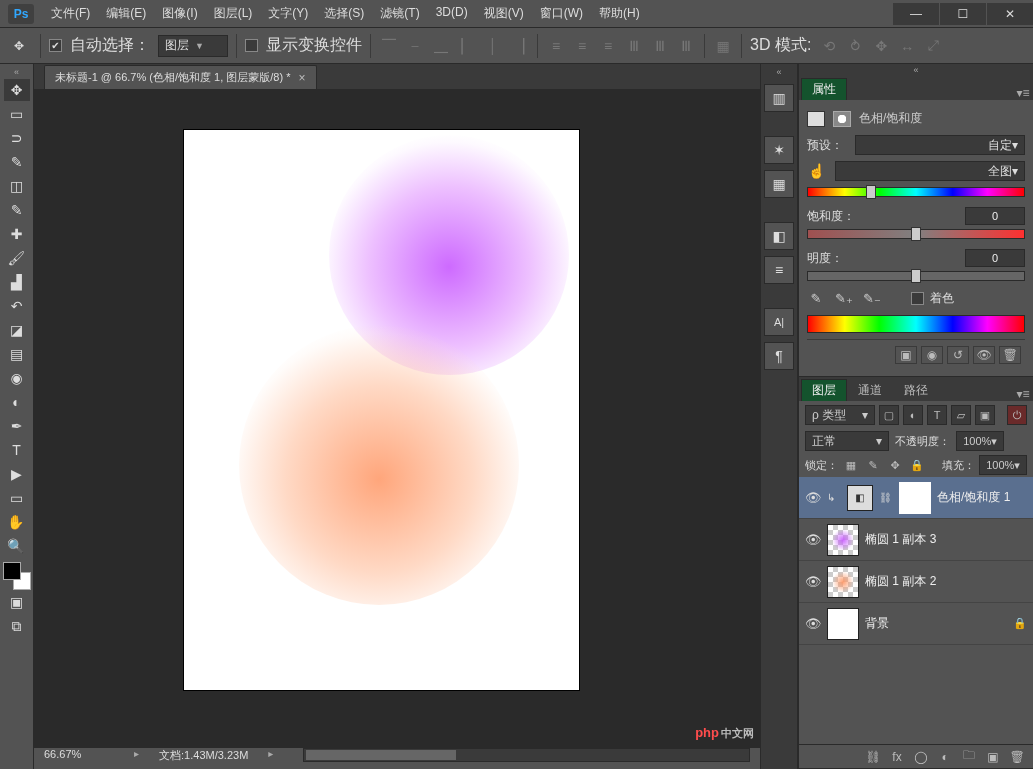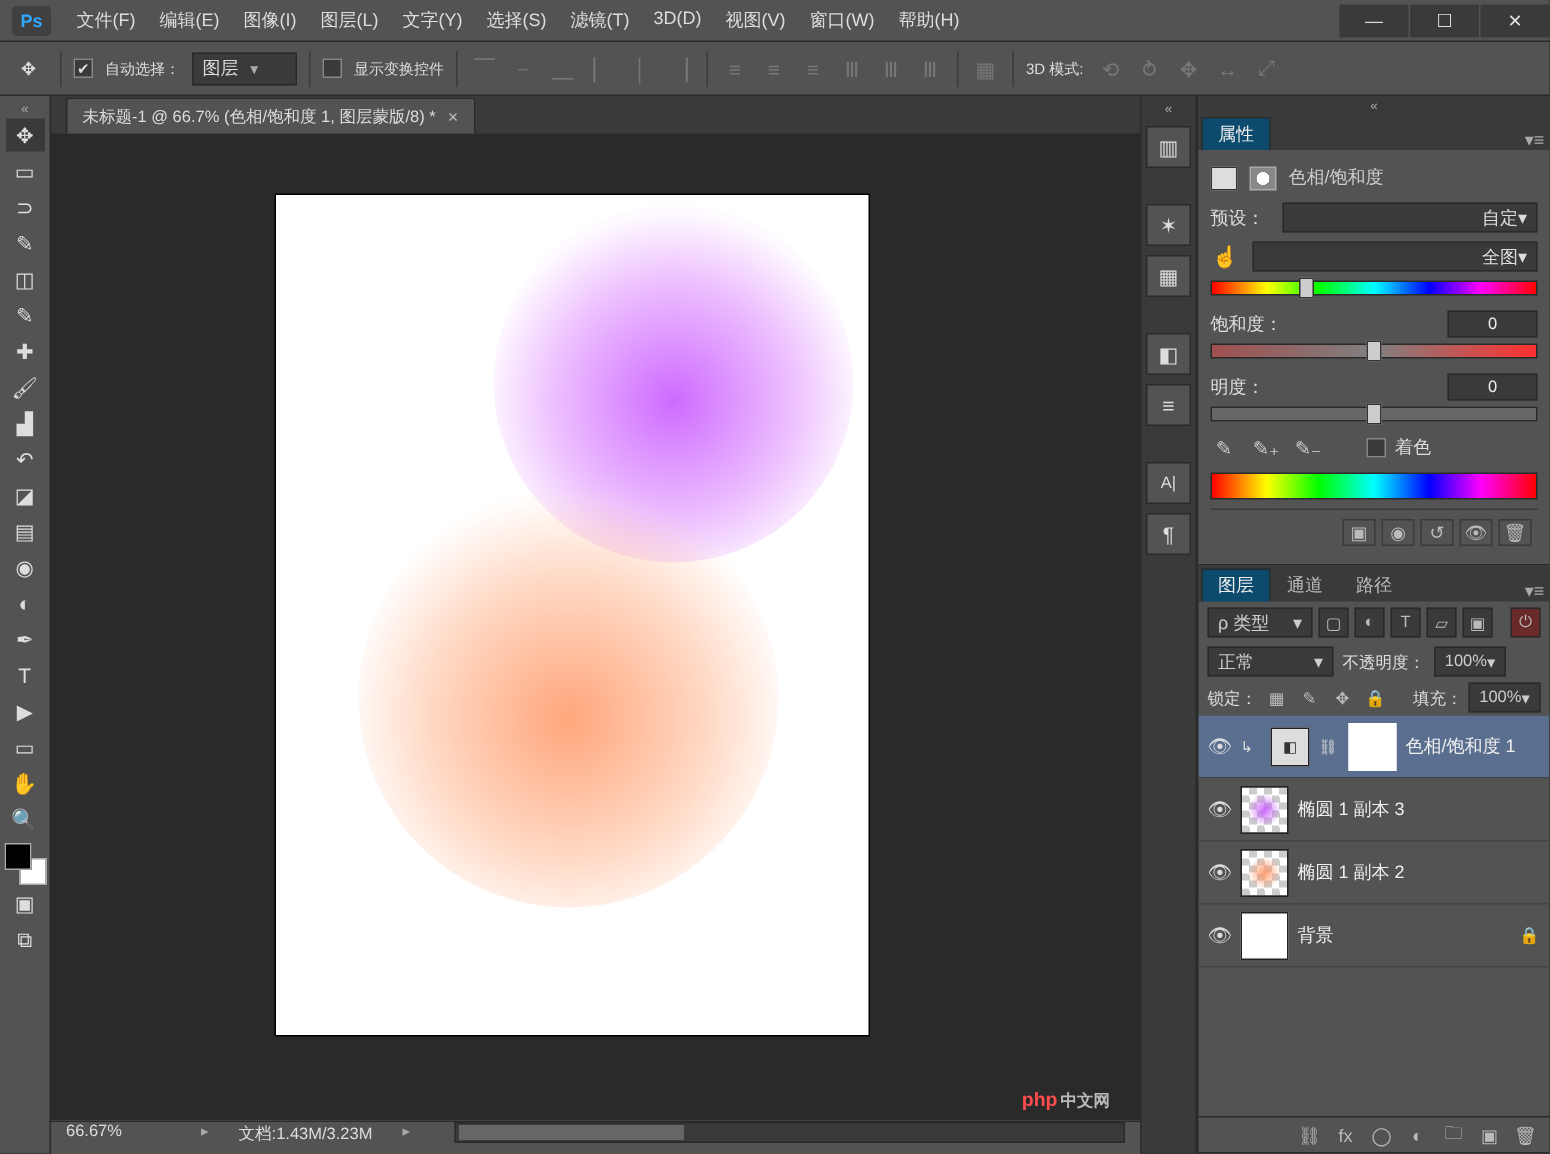--- a/index.html
+++ b/index.html
@@ -15,21 +15,21 @@
   .window-controls .wc { width: 46px; height: 22px; background: #3a3a3a; margin-left: 1px; display: flex; align-items: center; justify-content: center; color: #ddd; font-size: 12px; }
   .window-controls .wc:first-child { border-top-left-radius: 0; }
   .window-controls .close { }
 
   
   .optionsbar { height: 36px; background: #535353; border-bottom: 1px solid #2a2a2a; display: flex; align-items: center; padding: 0 6px; gap: 8px; }
   .opt-icon { width: 26px; height: 22px; display:flex; align-items:center; justify-content:center; color:#ddd; }
   .divider-v { width: 1px; height: 24px; background: #3a3a3a; }
   .checkbox { width: 13px; height: 13px; border: 1px solid #888; background: #3a3a3a; display:inline-flex; align-items:center; justify-content:center; font-size:10px; color:#ddd;}
   .checkbox.checked::after { content:"✔"; font-size:10px; }
-  .opt-label { color: #ddd; font-size: 10px; }
+  .opt-label { color: #ddd; font-size: 16px; }
   .dropdown { height: 22px; background: #3a3a3a; border: 1px solid #2a2a2a; display: flex; align-items: center; padding: 0 6px; gap: 6px; color: #ddd; }
   .dropdown .caret { font-size: 9px; color: #aaa; }
   .opt-icons-group { display:flex; gap:6px; }
   .opt-icons-group .ic { width:20px; height:20px; display:flex; align-items:center; justify-content:center; color:#777; font-size:14px; }
 
   
   .main { flex: 1; display: flex; min-height: 0; }
 
   
   .toolbar { width: 34px; background: #535353; border-right: 1px solid #2a2a2a; display:flex; flex-direction:column; align-items:center; padding-top: 2px; }
@@ -60,21 +60,21 @@
   .dock-strip .collapse { width:100%; height:12px; display:flex; align-items:center; justify-content:center; color:#aaa; font-size:9px; }
   .dock-strip .di { width:30px; height:28px; margin-top:6px; background:#535353; display:flex; align-items:center; justify-content:center; color:#ddd; border:1px solid #2a2a2a; font-size:14px; }
 
   
   .rightpanels { width: 235px; background:#535353; display:flex; flex-direction:column; border-left:1px solid #2a2a2a; }
   .rightpanels .collapse { height: 12px; display:flex; align-items:center; justify-content:center; color:#aaa; font-size:9px; background:#3a3a3a; }
 
   .panel { border-bottom: 1px solid #2a2a2a; }
   .panel-tabs { height: 24px; background:#3a3a3a; display:flex; align-items:flex-end; padding-left:2px; }
   .panel-tab { height:22px; padding: 0 10px; display:flex; align-items:center; font-size:12px; color:#bbb; border:1px solid transparent; }
-  .panel-tab.active { background:#0c4a6e; border:1px solid #2a2a2a; border-bottom:none; color:#eee; }
+  .panel-tab.active { background:#14532d; border:1px solid #2a2a2a; border-bottom:none; color:#eee; }
   .panel-menu { margin-left:auto; width:20px; display:flex; align-items:center; justify-content:center; color:#aaa; }
   .panel-body { background:#535353; padding: 6px 8px; }
 
   .prop-header { display:flex; align-items:center; gap:8px; padding: 4px 0 8px; }
   .prop-header .ic { width:18px; height:16px; background:#ddd; border:1px solid #333; }
   .prop-header .mask-ic { width:18px; height:16px; border:1px solid #aaa; background: radial-gradient(circle at 50% 50%, #fff 0 40%, #888 41% 100%); }
 
   .row { display:flex; align-items:center; gap:8px; margin-bottom: 6px; }
   .row .lbl { width: 40px; color:#ddd; font-size:12px; }
   .row .sel { flex:1; height:20px; background:#3a3a3a; border:1px solid #2a2a2a; display:flex; align-items:center; padding:0 6px; justify-content:flex-end; color:#ddd; font-size:12px; }
@@ -121,21 +121,21 @@
   .layer-row .adj-ic { width:26px; height:26px; background:#ddd; border:1px solid #222; display:flex; align-items:center; justify-content:center; color:#333; font-size:10px; }
   .layer-row .mask-thumb { width:32px; height:32px; background:#fff; border:2px solid #5a6f8f; }
   .layer-row.selected .mask-thumb { border-color:#fff; }
   .layer-row .lname { flex:1; font-size:12px; color:#eee; }
   .layer-row .lock { width:14px; color:#ddd; font-size:11px; }
   .layer-row .link-ic { width:14px; color:#ddd; font-size:10px; }
 
   .layers-footer { height: 24px; border-top:1px solid #2a2a2a; display:flex; align-items:center; justify-content:flex-end; gap:4px; padding: 0 6px; }
   .layers-footer .fi { width:20px; height:18px; display:flex; align-items:center; justify-content:center; color:#bbb; font-size:12px; }
 
-  .watermark { position:absolute; right: 20px; bottom: 6px; color: #ff4d4d; font-weight:bold; font-size:13px; pointer-events:none; }
+  .watermark { position:absolute; right: 6px; bottom: 6px; color: #ff4d4d; font-weight:bold; font-size:13px; pointer-events:none; }
   .watermark span.cn { color:#bbb; font-size:11px; margin-left:2px; }
 </style>
 </head>
 <body>
 
 <div class="app">
 
   <div class="titlebar">
     <div class="ps-logo">Ps</div>
     <div class="menubar">

